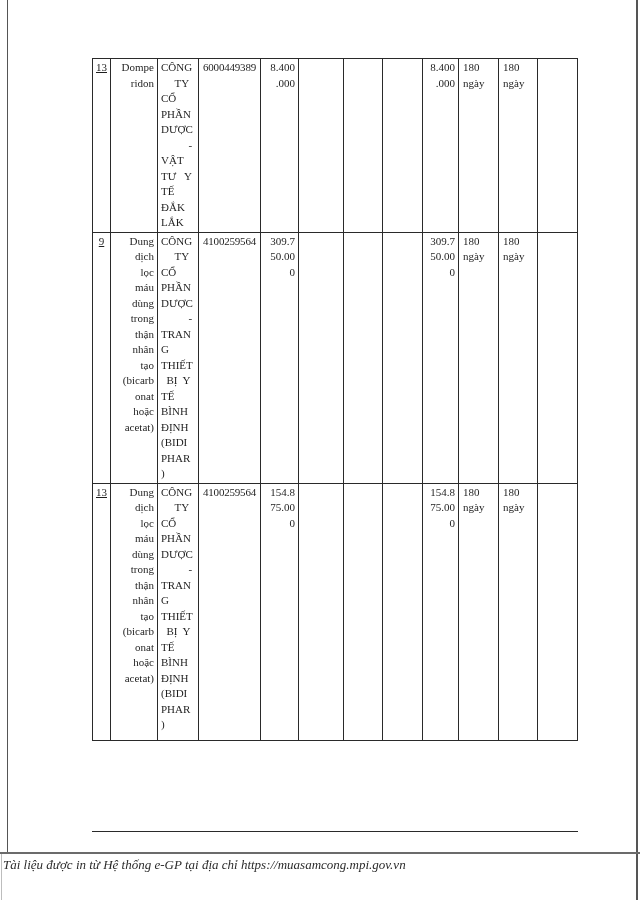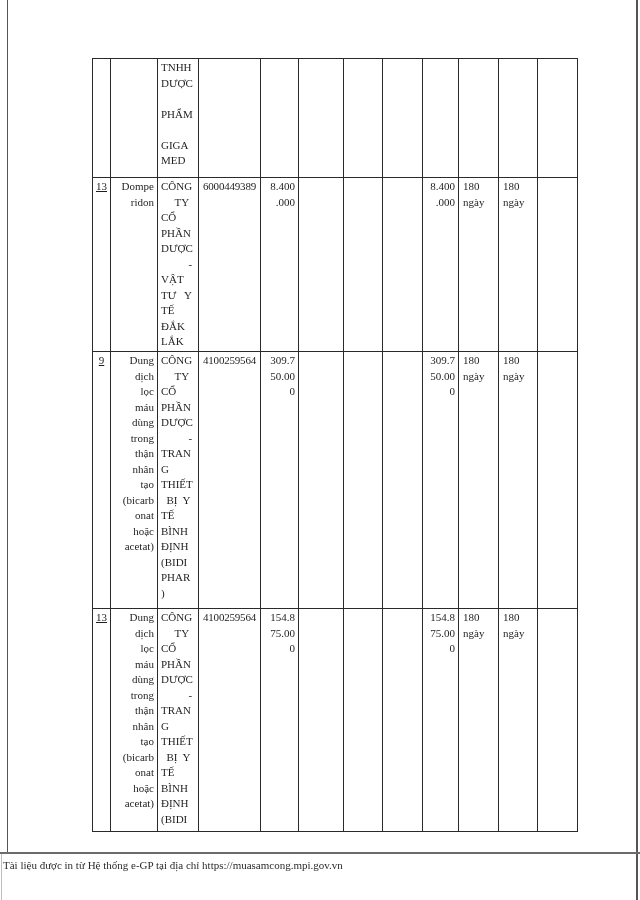--- a/index.html
+++ b/index.html
@@ -12,21 +12,21 @@
   body{
     width:640px;height:900px;position:relative;overflow:hidden;
     font-family:"Liberation Serif", serif;color:var(--text);
   }
   .page-border-left{position:absolute;left:7px;top:0;width:1px;height:853px;background:var(--page_border);}
   .page-border-left-lower{position:absolute;left:1px;top:853px;width:1px;height:47px;background:#bdbdbd;}
   .page-border-right{position:absolute;left:636px;top:0;width:1.5px;height:900px;background:var(--page_border);}
   .footer-rule{position:absolute;left:0;top:852px;width:640px;height:2px;background:var(--rule);}
   .footer-text{
     position:absolute;left:3px;top:858px;width:600px;
-    font-size:11px;line-height:14px;color:#2b2b2b;
+    font-style:italic;font-size:13px;line-height:14px;color:#2b2b2b;
   }
   .table-clip{
     position:absolute;left:92px;top:58px;width:486px;height:774px;overflow:hidden;
   }
   table{
     border-collapse:collapse;table-layout:fixed;width:485px;
   }
   td{
     border:1.5px solid var(--table_border);
     vertical-align:top;
@@ -74,40 +74,20 @@
       <col class="c5">
         <col class="c6">
         <col class="c7">
         <col class="c8">
       <col class="c9">
         <col class="c10">
         <col class="c11">
         <col class="c12">
     </colgroup>
     <tbody>
-        <tr>
-          <td></td>
-          <td></td>
-          <td>TNHH
-DƯỢC
-
-PHẨM
-
-GIGA
-MED</td>
-          <td></td>
-          <td></td>
-          <td></td>
-          <td></td>
-          <td></td>
-          <td></td>
-          <td></td>
-          <td></td>
-          <td></td>
-        </tr>
         <tr>
           <td>13</td>
           <td>Dompe
 ridon</td>
           <td>CÔNG
      TY
 CỔ
 PHẦN
 DƯỢC
           -

